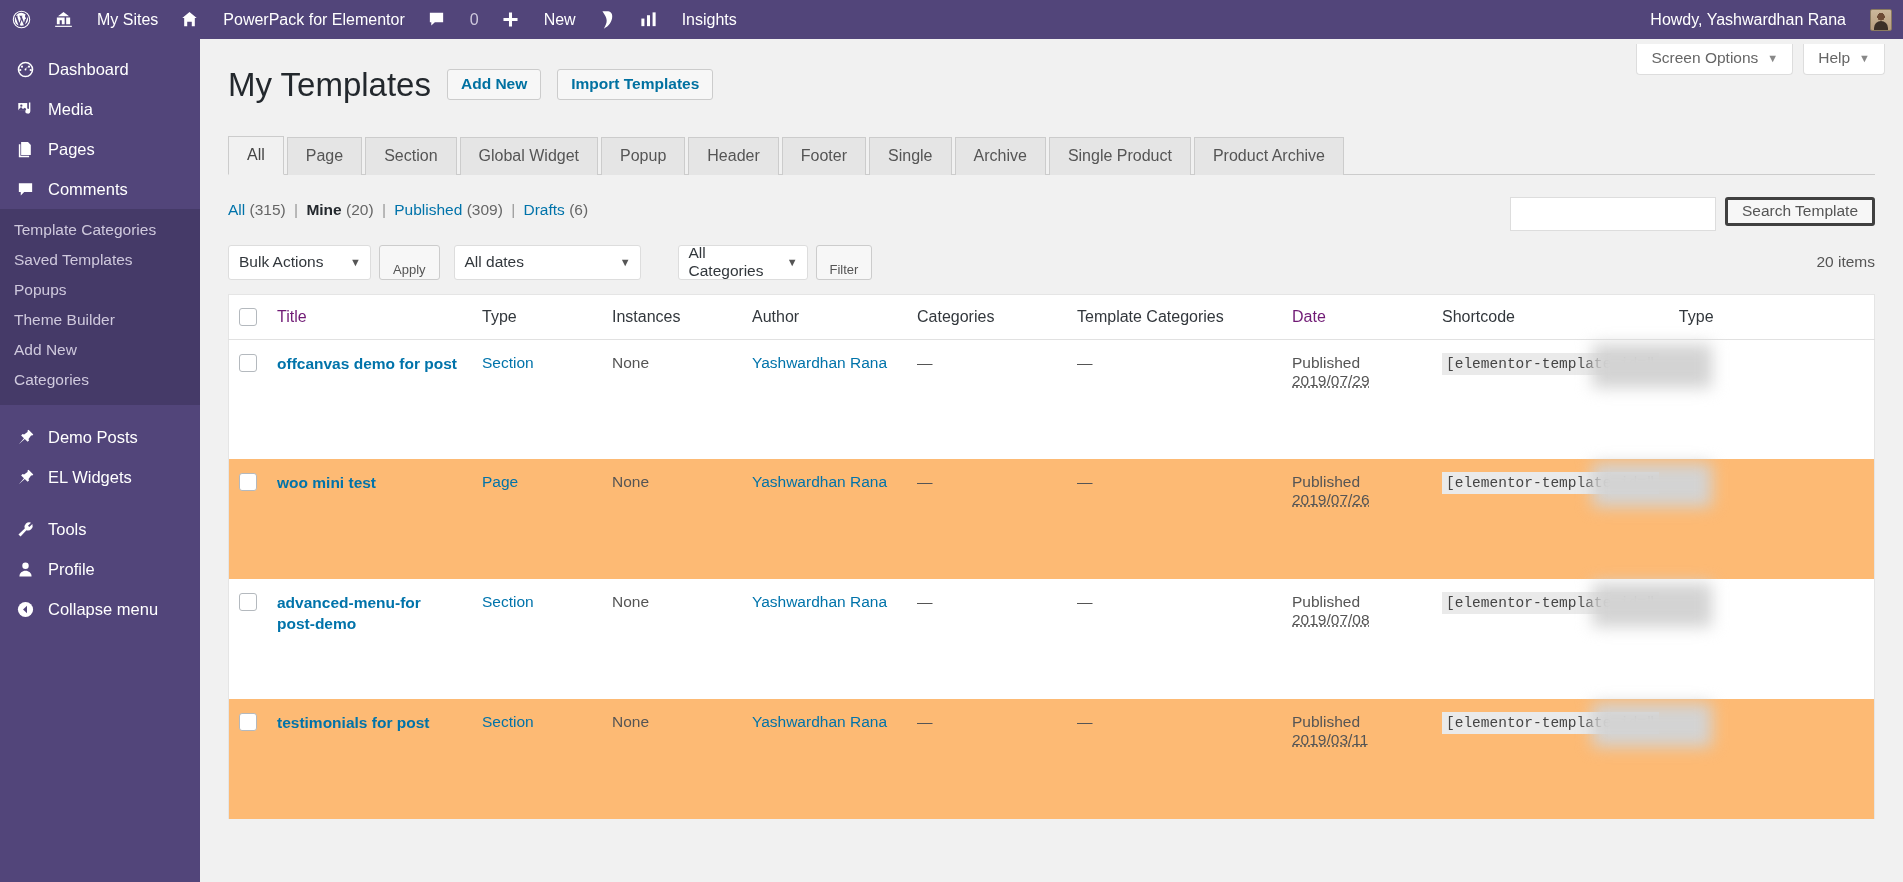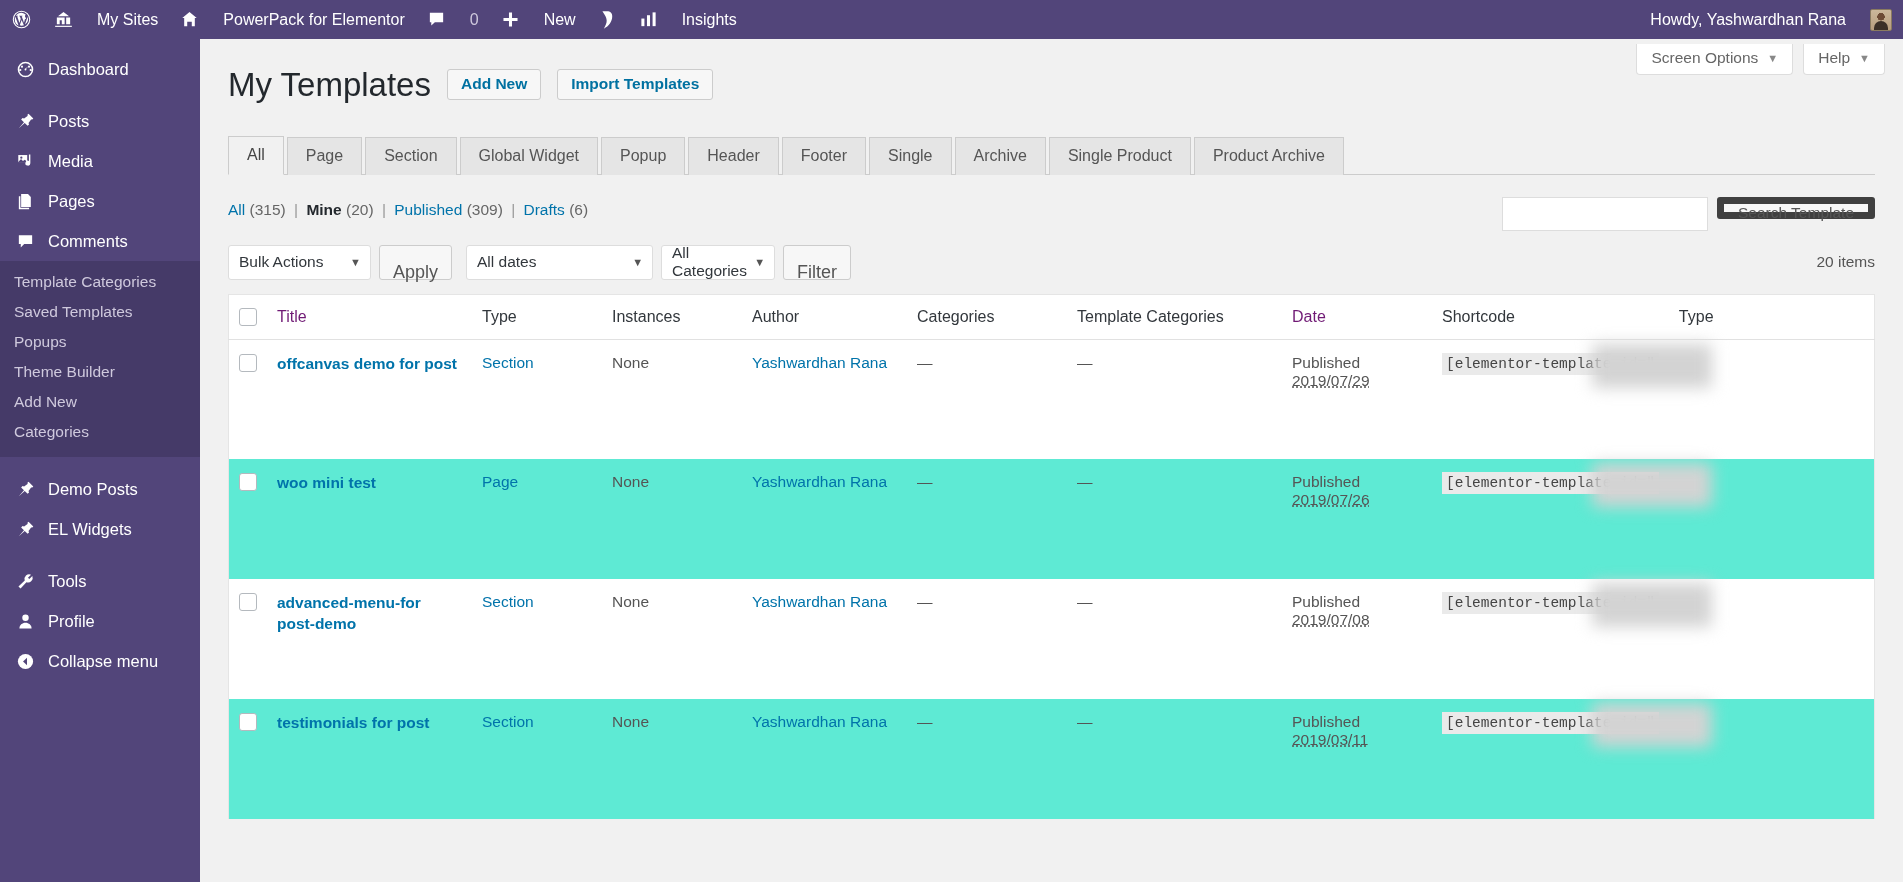--- a/index.html
+++ b/index.html
@@ -125,58 +125,58 @@
   .subsubsub .cur { color:#23282d; font-weight:bold; }
   .subsubsub .cnt { color:#666; }
   .subsubsub .bar { color:#999; padding:0 4px; }
 
   .searchbox { margin-left:auto; display:flex; gap:9px; }
   .searchbox input {
     width:206px; height:34px; border:1px solid #ddd; background:#fff;
     padding:0 8px; font-size:15px; color:#32373c; border-radius:0;
   }
   .searchbtn {
-    border:7px solid #404040; background:#f7f7f7; color:#555;
-    border-radius:3px; padding:0 14px; height:22px; font-size:15.5px;
+    border:3px solid #404040; background:#f7f7f7; color:#555;
+    border-radius:3px; padding:0 14px; height:29px; font-size:15.5px;
   }
 
   
   .tablenav { display:flex; align-items:center; margin-top:14px; }
   .sel {
     position:relative; background:#fff; border:1px solid #ddd;
     height:35px; display:flex; align-items:center;
     padding:0 30px 0 10px; font-size:15.5px; color:#32373c;
     margin-right:8px; border-radius:3px; min-width:80px;
   }
   .sel .ar { position:absolute; right:9px; font-size:11px; color:#555; }
   .sel.w1 { width:143px; }
   .sel.w2 { width:187px; }
-  .sel.w3 { width:114px; }
+  .sel.w3 { width:130px;margin-left:29px; }
   .actbtn {
     border:1px solid #ccc; background:#f7f7f7; color:#555;
-    border-radius:3px; height:35px; padding:16px 13px; font-size:18px;
+    border-radius:3px; height:35px; padding:16px 13px; font-size:13px;
     margin-right:14px;
   }
   .items-count { margin-left:auto; font-size:15.5px; color:#555; }
 
   
   .tbl { width:100%; margin-top:14px; border-collapse:collapse;
          background:#fff; border:1px solid #e5e5e5; border-bottom:none; }
   .tbl thead th {
     text-align:left; font-weight:400; font-size:16px; color:#32373c;
     padding:13px 10px; border-bottom:1px solid #e1e1e1; background:#fff;
     vertical-align:middle; white-space:nowrap;
   }
   .tbl thead th a { color:#701a75; }
   .tbl td {
     padding:14px 10px; font-size:15.5px; color:#555; vertical-align:top;
     border-bottom:none;
   }
   .tbl tbody tr { background:#fff;margin-top:40px; }
-  .tbl tbody tr.alt { background:#5eead4; }
+  .tbl tbody tr.alt { background:#fdba74; }
   .row-title a { color:#0073aa; font-weight:bold; font-size:15.5px; line-height:1.35; }
   .cb { width:34px; padding-left:14px; }
   .cbx {
     width:18px;height:18px;border:1px solid #b4b9be;background:#fff;
     border-radius:3px; display:block;
   }
   td.c-type a, td.c-author a { color:#0073aa; font-weight:normal; }
   .dash { color:#555; }
   .date-status { color:#555; }
   .date-val { color:#555; text-decoration:underline; text-decoration-style:dotted; }
@@ -278,28 +278,20 @@
 
     <a class="mi" href="#">
       <span class="mi-ico">
         <svg width="19" height="19" viewBox="0 0 20 20" fill="#fff">
           <path d="M10 1.8A8.2 8.2 0 0 0 1.8 10 8.2 8.2 0 0 0 10 18.2 8.2 8.2 0 0 0 18.2 10 8.2 8.2 0 0 0 10 1.8zm0 1.6a6.6 6.6 0 0 1 6.6 6.6A6.6 6.6 0 0 1 10 16.6 6.6 6.6 0 0 1 3.4 10 6.6 6.6 0 0 1 10 3.4zm3.9 2.4-4 4.2-.5-.4zM6.3 5.9a1.1 1.1 0 1 1 0 2.2 1.1 1.1 0 0 1 0-2.2zm7.4 0a1.1 1.1 0 1 1 0 2.2 1.1 1.1 0 0 1 0-2.2zM4.6 9.5a1.1 1.1 0 1 1 0 2.2 1.1 1.1 0 0 1 0-2.2zm10.8 0a1.1 1.1 0 1 1 0 2.2 1.1 1.1 0 0 1 0-2.2zM10 9a1 1 0 1 1 0 2 1 1 0 0 1 0-2z"></path>
         </svg>
       </span>
       <span>Dashboard</span>
     </a>
 
-    <a class="mi sep-top" href="#">
-      <span class="mi-ico">
-        <svg width="19" height="19" viewBox="0 0 20 20" fill="#fff">
-          <path d="M13.2 1.8 11.8 3.2l.7.7-4 2.9-1.6-.5-1.5 1.5 3 3L3 17l6.2-5.4 3 3 1.5-1.5-.5-1.6 2.9-4 .7.7 1.4-1.4z"></path>
-        </svg>
-      </span>
-      <span>Posts</span>
-    </a>
 
     <a class="mi" href="#">
       <span class="mi-ico">
         <svg width="19" height="19" viewBox="0 0 20 20" fill="#fff">
           <path d="M2.4 3.2h9.4v7.4H2.4z"></path>
           <circle cx="5.6" cy="6" r="1.2" fill="#52457a"></circle>
           <path d="M2.4 10.6 5.3 7.4l2 2.2 2-1.5 2.5 2.5z" fill="#52457a"></path>
           <path d="M13.6 2.6h1.5v9.2a2.6 2.6 0 1 1-1.5-2.4z"></path>
         </svg>
       </span>

